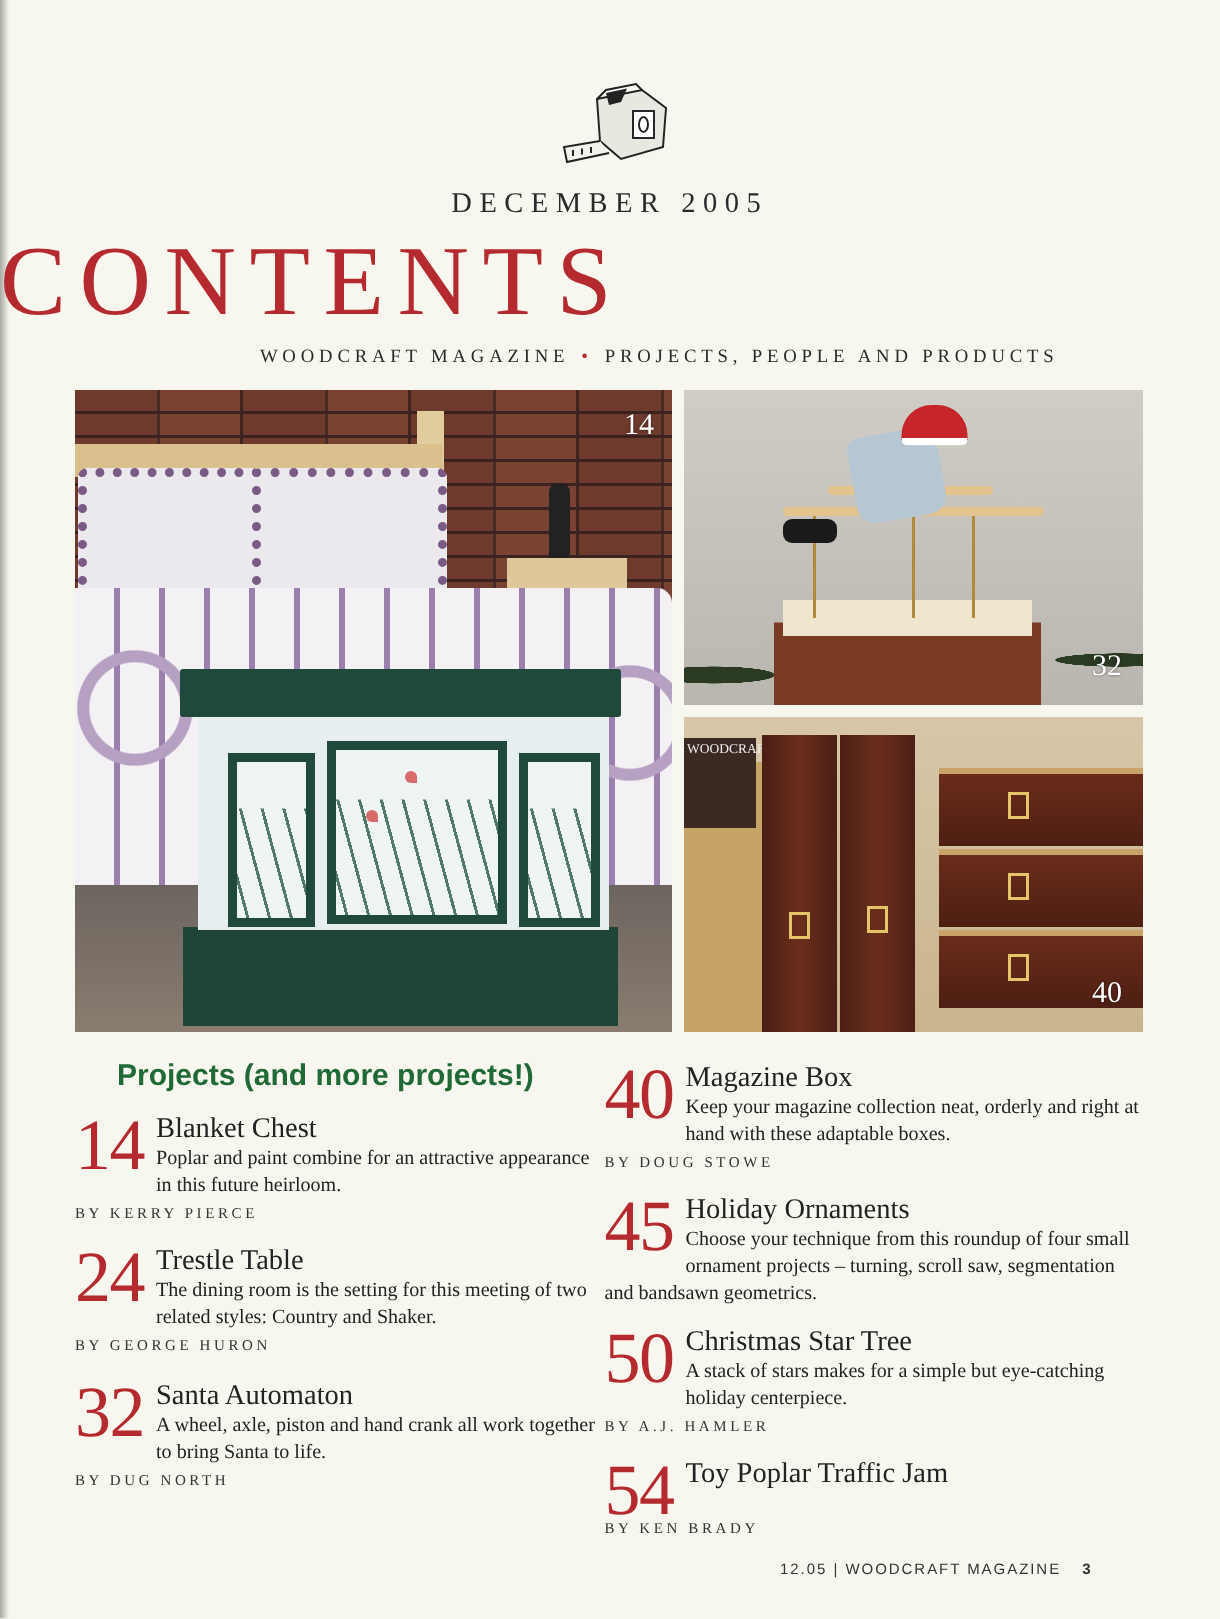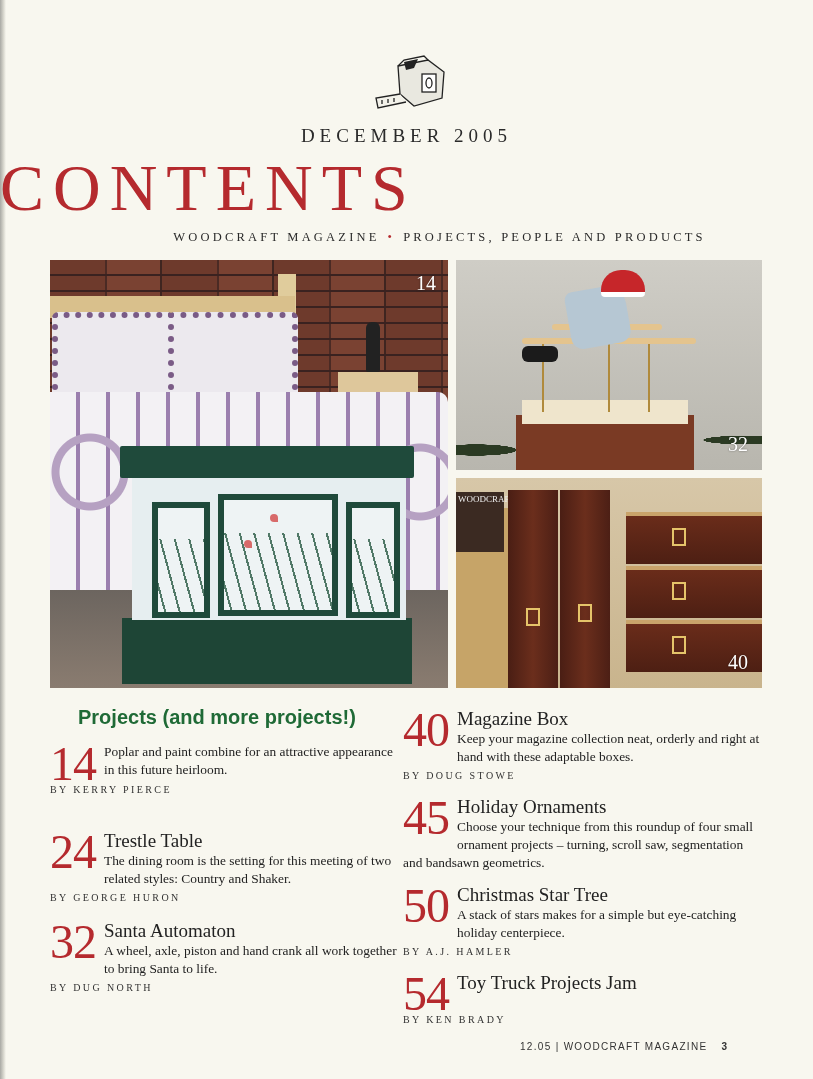--- a/index.html
+++ b/index.html
@@ -206,20 +206,21 @@
   <div class="drawer c">
       <div class="pull" style="left:46px;top:12px"></div>
     </div>
   <div class="photo-label">40</div>
 </div>
 
 <div class="section-head">Projects (and more projects!)</div>
 
 <div class="entry" style="left:50px;top:742px">
   <span class="num">14</span>
+  <span class="etitle">Blanket Chest</span>
   <span class="desc">Poplar and paint combine for an attractive appearance in this future heirloom.</span>
   <span class="byline">BY KERRY PIERCE</span>
 </div>
 <div class="entry" style="left:50px;top:830px">
   <span class="num">24</span>
   <span class="etitle">Trestle Table</span>
   <span class="desc">The dining room is the setting for this meeting of two related styles: Country and Shaker.</span>
   <span class="byline">BY GEORGE HURON</span>
 </div>
 <div class="entry" style="left:50px;top:920px">
@@ -241,21 +242,21 @@
   <span class="desc">Choose your technique from this roundup of four small ornament projects – turning, scroll saw, segmentation and bandsawn geometrics.</span>
 </div>
 <div class="entry" style="left:403px;top:884px;width:360px">
   <span class="num">50</span>
   <span class="etitle">Christmas Star Tree</span>
   <span class="desc">A stack of stars makes for a simple but eye-catching holiday centerpiece.</span>
   <span class="byline">BY A.J. HAMLER</span>
 </div>
 <div class="entry" style="left:403px;top:972px;width:360px">
   <span class="num">54</span>
-  <span class="etitle">Toy Truck Projects Jam</span>
+  <span class="etitle">Toy Poplar Traffic Jam</span>
   <span class="byline">BY KEN BRADY</span>
 </div>
 
 <div class="footer">
   <span>12.05</span>
   <span>|</span>
   <span>WOODCRAFT MAGAZINE</span>
   <span class="pg">3</span>
 </div>
 

